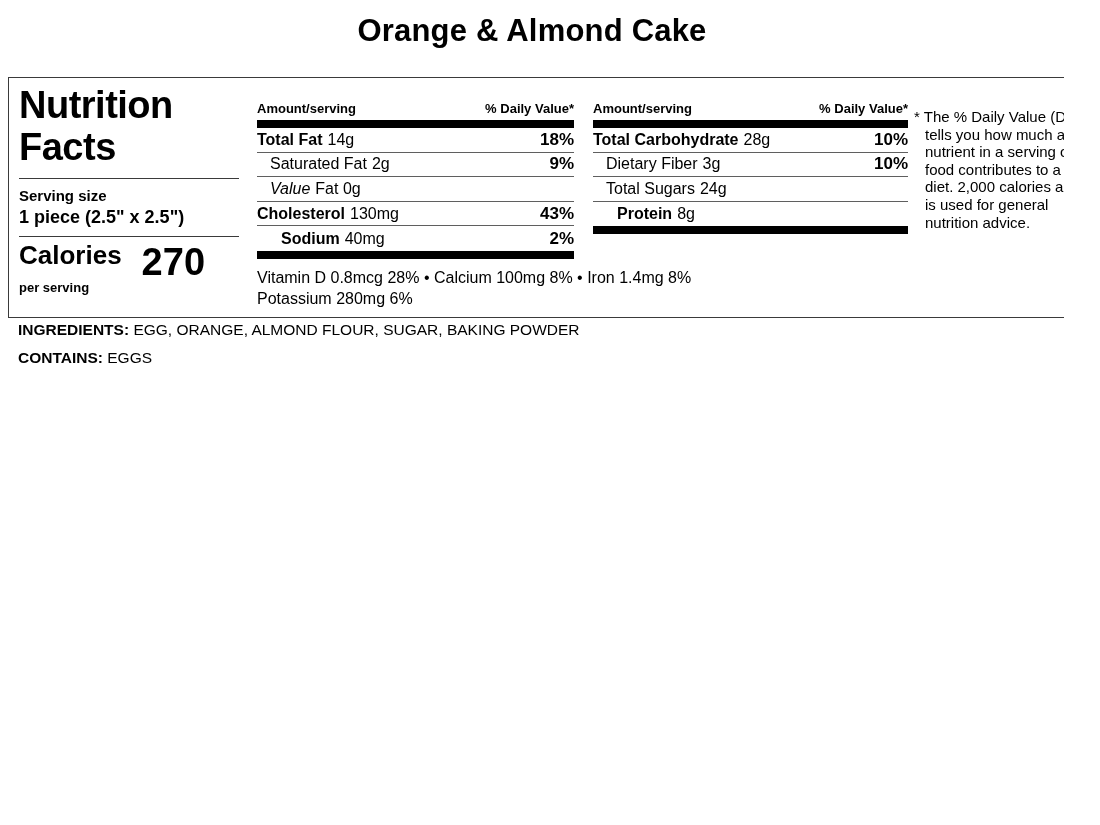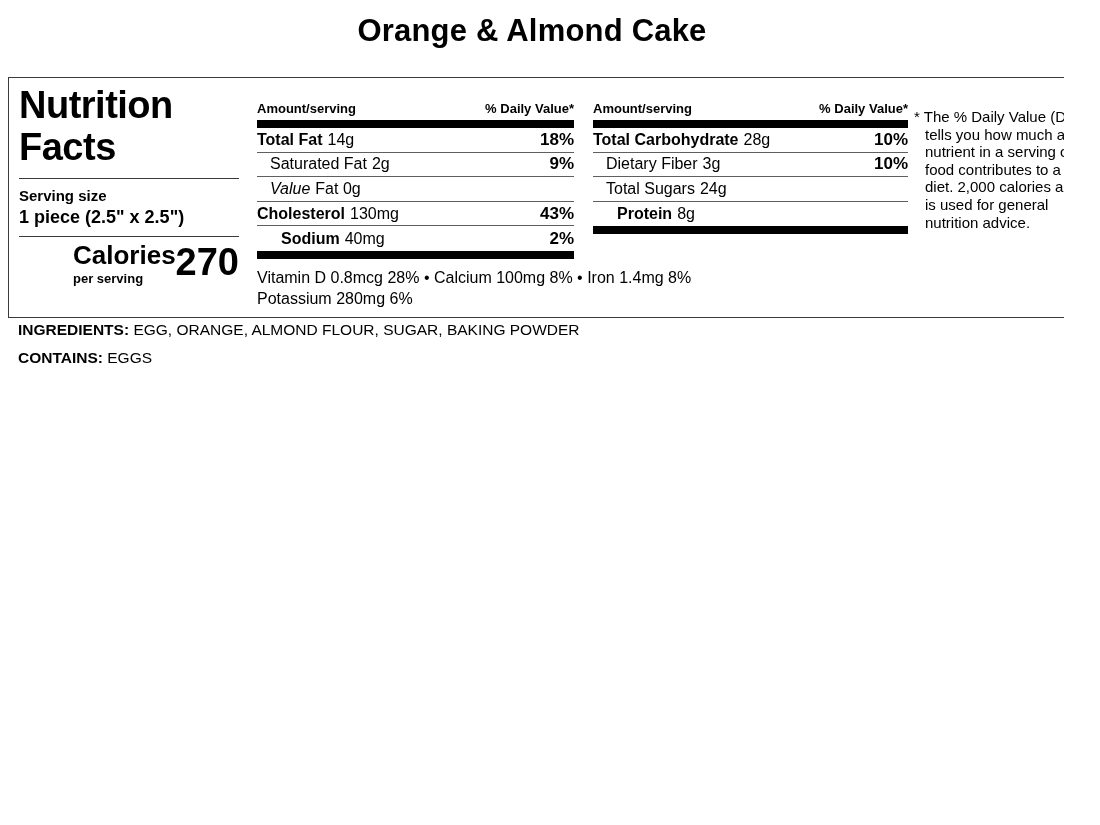--- a/index.html
+++ b/index.html
@@ -61,33 +61,34 @@
     margin-top: 8px;
   }
   .serving-value {
     font-size: 18px;
     font-weight: bold;
     margin-top: 3px;
   }
   .rule-2 { margin-top: 8px; }
   .cal-row {
     display: flex;
-    justify-content: flex-end;
+    justify-content: flex-start;
     align-items: flex-start;
     margin-top: 5px;
+    gap: 20px;
   }
   .cal-label {
     font-size: 26px;
     font-weight: bold;
     line-height: 26px;
   }
   .cal-sub {
     font-size: 13px;
     font-weight: bold;
-    margin-top: 3px;
+    margin-top: 12px;
   }
   .cal-value {
     font-size: 38px;
     font-weight: bold;
     line-height: 36px;
     margin-top: 2px;
   }
   
   .ncol {
     position: absolute;

